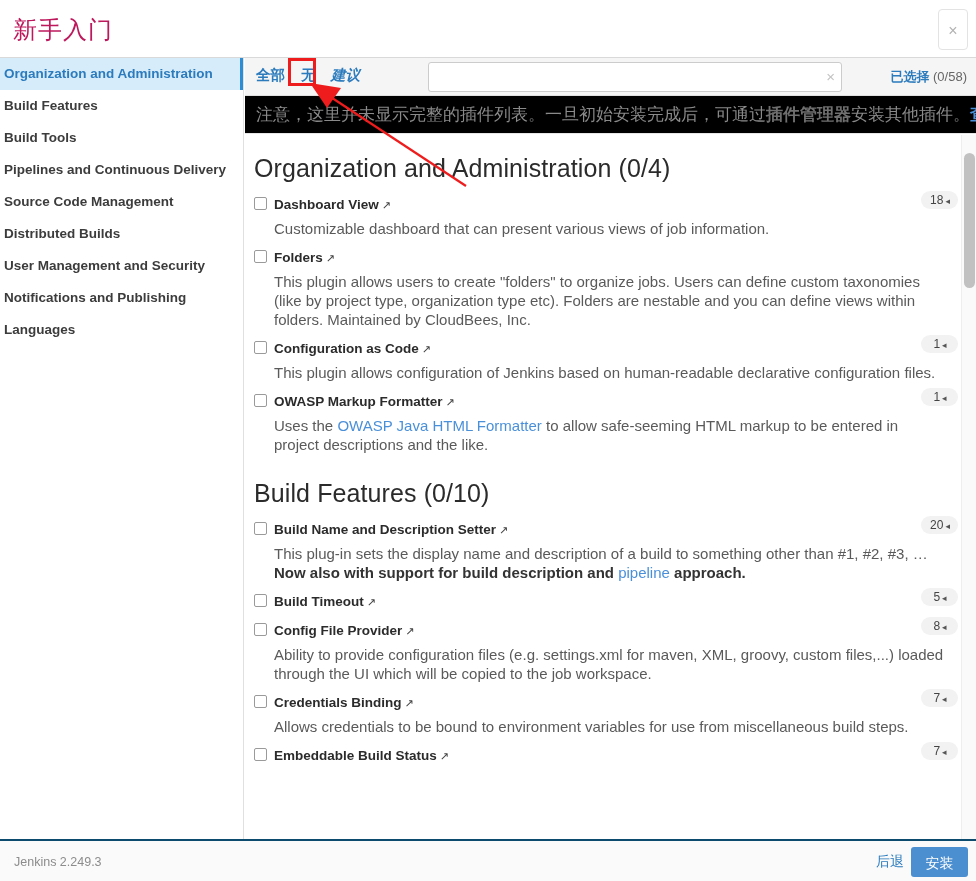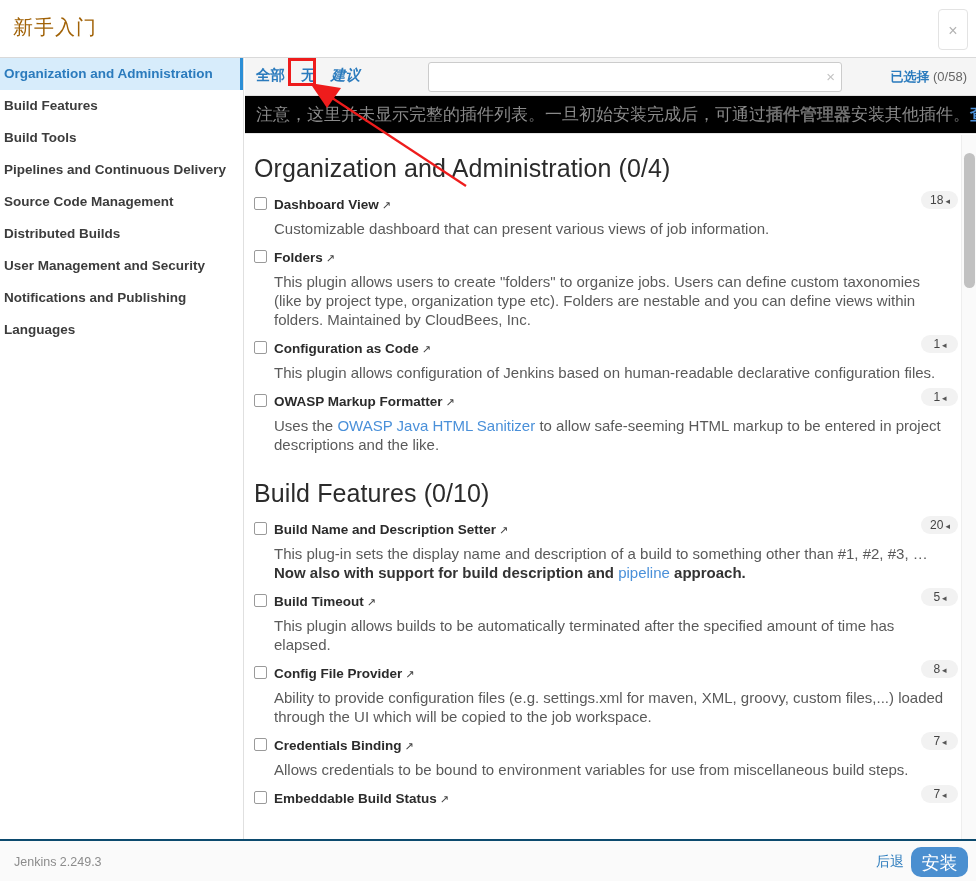--- a/index.html
+++ b/index.html
@@ -24,22 +24,22 @@
     width: 976px;
     height: 58px;
     background: #ffffff;
     border-bottom: 1px solid #d9d9d9;
     box-sizing: border-box;
   }
   .wizard-title {
     position: absolute;
     left: 13px;
     top: 14px;
-    font-size: 20px;
-    color: #a16207;
+    font-size: 24px;
+    color: #be185d;
     letter-spacing: 1px;
   }
   .close-btn {
     position: absolute;
     right: 8px;
     top: 9px;
     width: 30px;
     height: 41px;
     border: 1px solid #e3e3e3;
     border-radius: 4px;
@@ -310,22 +310,22 @@
   .install-btn {
     position: absolute;
     right: 8px;
     top: 6px;
     width: 57px;
     height: 30px;
     line-height: 30px;
     text-align: center;
     background: #4b8fd0;
     color: #fff;
-    font-size: 18px;
-    border-radius: 10px;
+    font-size: 14px;
+    border-radius: 3px;
     cursor: pointer;
     border: none;
     font-family: "Liberation Sans", sans-serif;
   }
 
   
   .anno-box {
     position: absolute;
     left: 288px;
     top: 58px;
@@ -400,32 +400,31 @@
             <div class="pdesc"><span>This plugin allows users to create "folders" to organize jobs. Users can define custom taxonomies (like by project type, organization type etc). Folders are nestable and you can define views within folders. Maintained by CloudBees, Inc.</span></div>
           </div>
           <div class="plugin-row">
             <span class="badge"><span>1</span><span class="tri">◂</span></span>
             <div class="plugin-head"><span class="pchk"></span><span class="pname">Configuration as Code</span><span class="ext-link">↗</span></div>
             <div class="pdesc"><span>This plugin allows configuration of Jenkins based on human-readable declarative configuration files.</span></div>
           </div>
           <div class="plugin-row">
             <span class="badge"><span>1</span><span class="tri">◂</span></span>
             <div class="plugin-head"><span class="pchk"></span><span class="pname">OWASP Markup Formatter</span><span class="ext-link">↗</span></div>
-            <div class="pdesc"><span>Uses the </span><a href="#">OWASP Java HTML Sanitizer</a><span> to allow safe-seeming HTML markup to be entered in project descriptions and the like.</span></div>
+            <div class="pdesc"><span>Uses the </span><a href="#">OWASP Java HTML Formatter</a><span> to allow safe-seeming HTML markup to be entered in project descriptions and the like.</span></div>
           </div>
           <div class="section-title">Build Features (0/10)</div>
           <div class="plugin-row">
             <span class="badge"><span>20</span><span class="tri">◂</span></span>
             <div class="plugin-head"><span class="pchk"></span><span class="pname">Build Name and Description Setter</span><span class="ext-link">↗</span></div>
             <div class="pdesc"><span>This plug-in sets the display name and description of a build to something other than #1, #2, #3, …</span><br><b>Now also with support for build description and </b><a href="#">pipeline</a><b> approach.</b></div>
           </div>
           <div class="plugin-row">
             <span class="badge"><span>5</span><span class="tri">◂</span></span>
             <div class="plugin-head"><span class="pchk"></span><span class="pname">Build Timeout</span><span class="ext-link">↗</span></div>
-            <div class="pdesc"><span>This plugin allows builds to be automatically terminated after the specified amount of time has elapsed.</span></div>
           </div>
           <div class="plugin-row">
             <span class="badge"><span>8</span><span class="tri">◂</span></span>
             <div class="plugin-head"><span class="pchk"></span><span class="pname">Config File Provider</span><span class="ext-link">↗</span></div>
             <div class="pdesc"><span>Ability to provide configuration files (e.g. settings.xml for maven, XML, groovy, custom files,...) loaded through the UI which will be copied to the job workspace.</span></div>
           </div>
           <div class="plugin-row">
             <span class="badge"><span>7</span><span class="tri">◂</span></span>
             <div class="plugin-head"><span class="pchk"></span><span class="pname">Credentials Binding</span><span class="ext-link">↗</span></div>
             <div class="pdesc"><span>Allows credentials to be bound to environment variables for use from miscellaneous build steps.</span></div>

